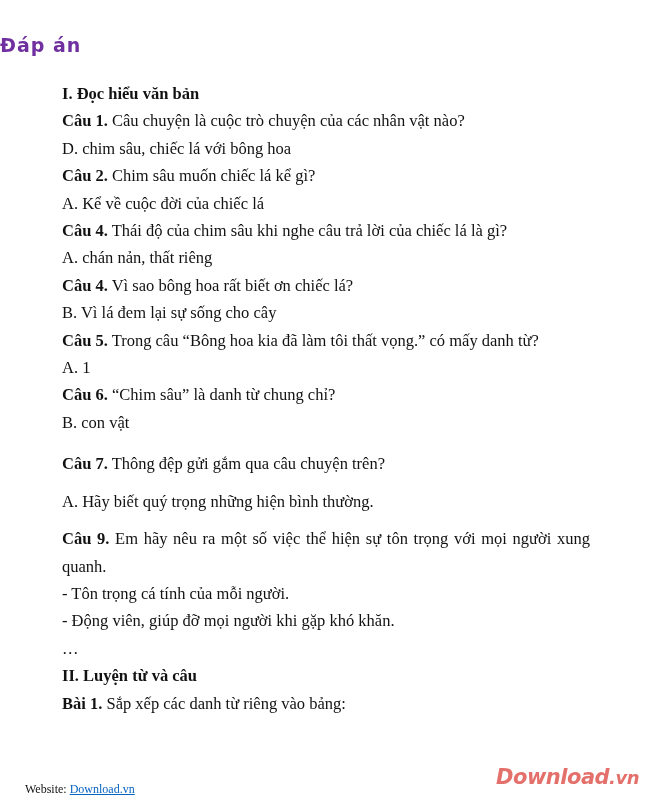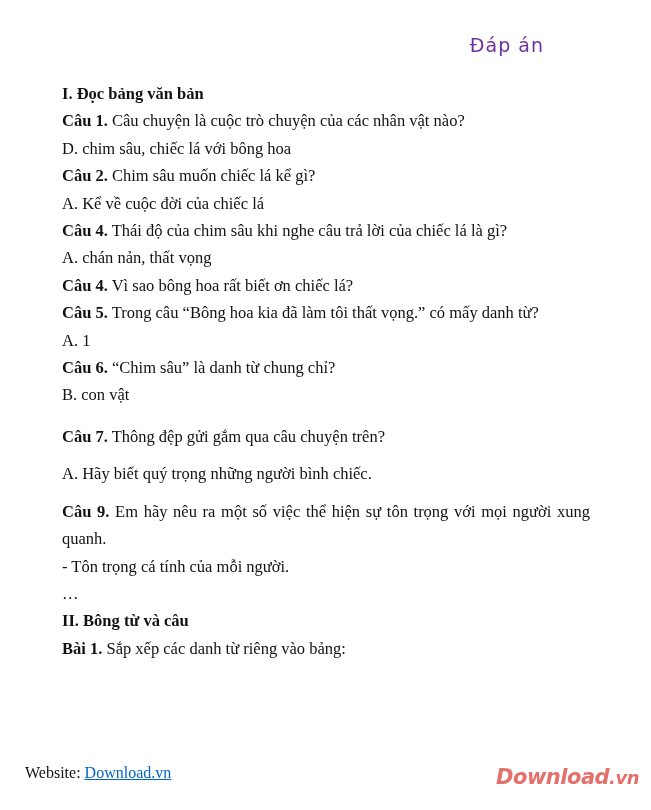--- a/index.html
+++ b/index.html
@@ -8,45 +8,45 @@
     background: #ffffff;
     position: relative;
     overflow: hidden;
     font-family: "Liberation Serif", serif;
     color: #121212;
   }
   .page-title {
     margin: 0;
     padding-top: 34px;
     width: 544px;
-    text-align: right;
+    text-align: left;
     font-family: "DejaVu Sans", sans-serif;
     font-size: 19px;
-    font-weight: normal;
+    font-weight: bold;
     letter-spacing: 1px;
     color: var(--title-color, #7030a0);
   }
   .doc-body {
     position: absolute;
     left: 62px;
     top: 80px;
     width: 528px;
     font-size: 16.5px;
     line-height: 27.4px;
   }
   .doc-body p { margin: 0; }
   .doc-body p.sp-lg { margin-top: 14px; }
   .doc-body p.sp-md { margin-top: 10px; }
   .doc-body p.just { text-align: justify; }
   .doc-body b { font-weight: bold; }
   .page-footer {
     position: absolute;
     left: 25px;
-    bottom: 28px;
-    font-size: 16px;
+    bottom: 12px;
+    font-size: 12px;
     line-height: 18px;
   }
   .website-link {
     color: var(--link-color, #0563c1);
     text-decoration: underline;
     cursor: pointer;
   }
   .brand-logo {
     position: absolute;
     right: 12px;
@@ -60,38 +60,40 @@
   }
   .brand-logo .logo-main { font-size: 21px; }
   .brand-logo .logo-suffix { font-size: 18px; }
 </style>
 </head>
 <body>
 
 <h1 class="page-title">Đáp án</h1>
 
 <div class="doc-body">
-    <p><b>I. Đọc bảng văn bản</b></p>
+    <p><b>I. Đọc hiểu văn bản</b></p>
     <p><b>Câu 1.</b> Câu chuyện là cuộc trò chuyện của các nhân vật nào?</p>
     <p>D. chim sâu, chiếc lá với bông hoa</p>
     <p><b>Câu 2.</b> Chim sâu muốn chiếc lá kể gì?</p>
     <p>A. Kể về cuộc đời của chiếc lá</p>
     <p><b>Câu 4.</b> Thái độ của chim sâu khi nghe câu trả lời của chiếc lá là gì?</p>
-    <p>A. chán nản, thất vọng</p>
+    <p>A. chán nản, thất riêng</p>
     <p><b>Câu 4.</b> Vì sao bông hoa rất biết ơn chiếc lá?</p>
+    <p>B. Vì lá đem lại sự sống cho cây</p>
     <p><b>Câu 5.</b> Trong câu “Bông hoa kia đã làm tôi thất vọng.” có mấy danh từ?</p>
     <p>A. 1</p>
     <p><b>Câu 6.</b> “Chim sâu” là danh từ chung chỉ?</p>
     <p>B. con vật</p>
     <p class="sp-lg"><b>Câu 7.</b> Thông đệp gửi gắm qua câu chuyện trên?</p>
-    <p class="sp-md">A. Hãy biết quý trọng những người bình chiếc.</p>
+    <p class="sp-md">A. Hãy biết quý trọng những hiện bình thường.</p>
     <p class="sp-md just"><b>Câu 9.</b> Em hãy nêu ra một số việc thể hiện sự tôn trọng với mọi người xung quanh.</p>
     <p>- Tôn trọng cá tính của mỗi người.</p>
+    <p>- Động viên, giúp đỡ mọi người khi gặp khó khăn.</p>
     <p>…</p>
-    <p><b>II. Bông từ và câu</b></p>
+    <p><b>II. Luyện từ và câu</b></p>
     <p><b>Bài 1.</b> Sắp xếp các danh từ riêng vào bảng:</p>
   </div>
 
 <div class="page-footer">
   <span>Website: </span><span class="website-link">Download.vn</span>
 </div>
 
 <div class="brand-logo">
   <span class="logo-main">Download</span><span class="logo-suffix">.vn</span>
 </div>

